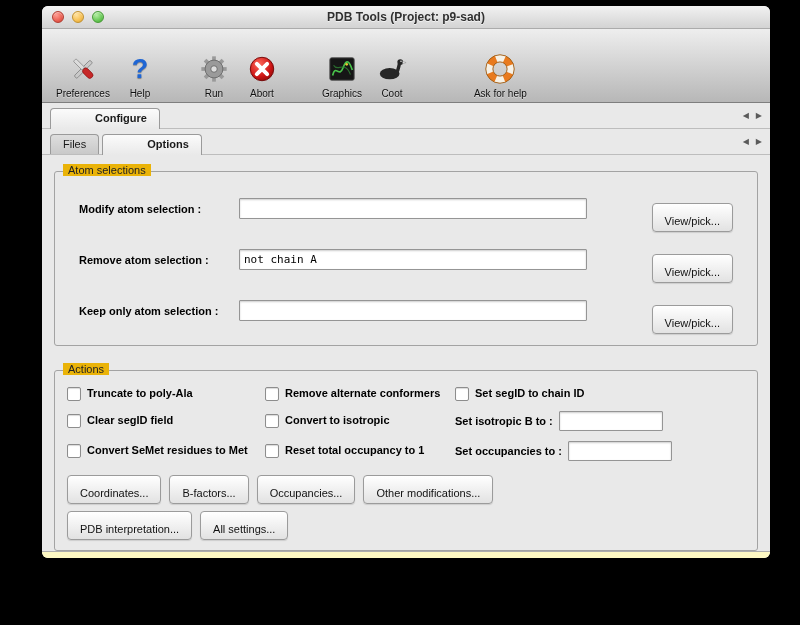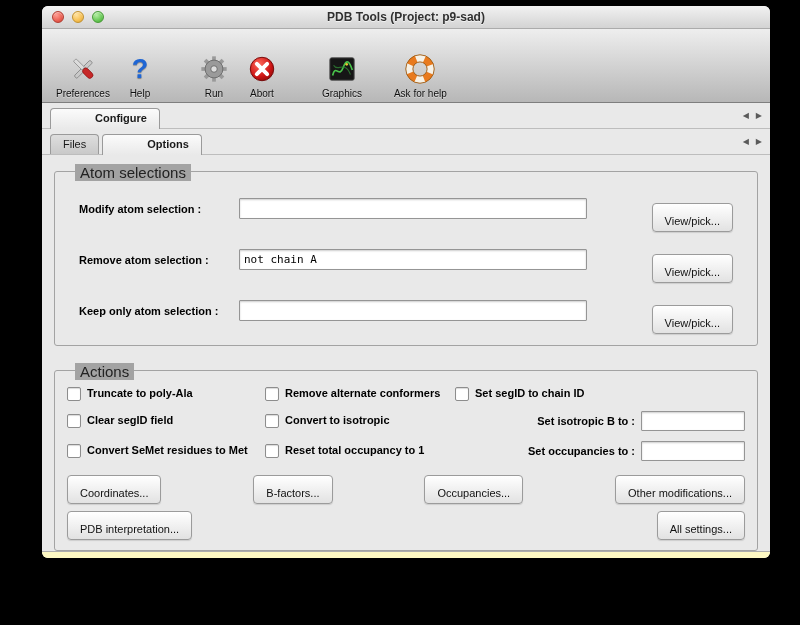--- a/index.html
+++ b/index.html
@@ -26,65 +26,65 @@
   .light.yellow { background:radial-gradient(circle at 35% 30%, #ffe3a1, #f6bf51 60%, #d89e34); border:1px solid #c1912f; box-sizing:border-box; }
   .light.green  { background:radial-gradient(circle at 35% 30%, #b5eea4, #67c855 60%, #44a034); border:1px solid #479a36; box-sizing:border-box; }
   
   .toolbar {
     height:70px; flex:none; background:linear-gradient(#eeeeee,#b7b7b7);
     border-bottom:1px solid #7e7e7e; display:flex; align-items:flex-end; padding:0 8px 3px 8px;
   }
   .tb-item { display:flex; flex-direction:column; align-items:center; justify-content:flex-end; padding:0 6px; }
   .tb-icon { height:36px; width:36px; display:flex; align-items:center; justify-content:center; }
   .tb-label { font-size:10px; color:#101010; margin-top:1px; text-shadow:0 1px 0 rgba(255,255,255,0.45); white-space:nowrap; }
-  .gap-a { margin-left:26px; } .gap-b { margin-left:30px; } .gap-c { margin-left:20px; }
+  .gap-a { margin-left:26px; } .gap-b { margin-left:30px; } .gap-c { margin-left:52px; }
   .help-glyph { font-size:27px; font-weight:bold; color:#1f66d4; text-shadow:0 1px 1px rgba(0,0,0,0.35); line-height:1; }
   
   .tabstrip {
     position:relative; flex:none; display:flex; align-items:flex-end;
     padding:5px 44px 0 8px; background:#e9e9e9; border-bottom:1px solid #bdbdbd; height:26px; box-sizing:border-box;
   }
   .tab {
     font-size:11px; color:#1a1a1a; padding:3px 12px 4px; border:1px solid #9a9a9a; border-bottom:none;
     border-radius:4px 4px 0 0; margin-right:3px; white-space:nowrap;
   }
   .tab.selected { background:linear-gradient(#fbfbfb,#e9e9e9); font-weight:bold; margin-bottom:-1px; padding-bottom:5px; z-index:2;padding-left:44px; }
   .tab.unselected { background:linear-gradient(#dedede,#c9c9c9); }
   .tab-arrows { position:absolute; right:8px; top:50%; transform:translateY(-50%); display:flex; gap:7px; color:#5a5a5a; font-size:8px; font-family:"DejaVu Sans",sans-serif; }
   .tab-arrows span { cursor:default; line-height:1; }
   
   .content { flex:1; padding:6px 10px 0; position:relative; }
   .group { position:relative; border:1px solid #a3a3a3; border-radius:3px; margin:10px 2px 0; padding:16px 12px 10px; }
-  .group-title { position:absolute; top:-8px; left:20px; background:#a3a3a3; padding:0 5px; font-size:15px; color:#222; }
+  .group-title { position:absolute; top:-8px; left:8px; background:#eab308; padding:0 5px; font-size:11px; color:#222; }
   .sel-row { display:flex; align-items:center; margin:6px 12px 22px; }
   .sel-row.last { margin-bottom:10px; }
   .sel-label { font-size:11px; font-weight:bold; width:160px; color:#000; }
   .entry {
     width:348px; height:21px; border:1px solid #959595; background:#fff; border-radius:1px;
     box-shadow:inset 0 1px 2px rgba(0,0,0,0.2); font:11px "DejaVu Sans Mono",monospace;
     padding:0 4px; box-sizing:border-box; color:#000;
   }
   .viewpick { margin-left:auto; position:relative; top:9px; }
   .btn {
     font-family:"Liberation Sans","DejaVu Sans",sans-serif; font-size:11px; color:#111;
     padding:11px 12px 4px; background:linear-gradient(#ffffff,#e2e2e2);
     border:1px solid #9b9b9b; border-radius:4px; box-shadow:0 1px 1px rgba(0,0,0,0.12);
     cursor:default; white-space:nowrap;
   }
   
   .chk-grid { display:grid; grid-template-columns:198px 190px 1fr; row-gap:10px; font-size:11px; margin:0 0 14px; align-items:center; }
   .chk { display:flex; }
   .chk .box { width:12px; height:12px; background:#fff; border:1px solid #8d8d8d; border-radius:2px; box-shadow:inset 0 1px 1px rgba(0,0,0,0.15); margin-right:6px; flex:none; }
   .chk-label, .field-label { font-weight:bold; color:#000; }
-  .field { display:flex; align-items:center;justify-content:flex-end; }
+  .field { display:flex; align-items:center; }
   .entry-small {
     width:104px; height:20px; margin-left:6px; border:1px solid #959595; background:#fff; border-radius:1px;
     box-shadow:inset 0 1px 2px rgba(0,0,0,0.2); font:11px "DejaVu Sans Mono",monospace; padding:0 4px; box-sizing:border-box;
   }
-  .btn-row { display:flex; gap:8px; margin-top:7px;justify-content:space-between; }
+  .btn-row { display:flex; gap:8px; margin-top:7px; }
   
   .statusbar {
     height:22px; flex:none; border-top:1px solid #aeaeae; background:#fef9c3;
     display:flex; align-items:center; padding:0 10px; font-size:11px; color:#101010; position:relative;
   }
   .status-dot {
     width:11px; height:11px; border-radius:50%; flex:none; box-sizing:border-box;
     background:radial-gradient(circle at 35% 30%, #8fa6ff, #2741d6 60%, #16289c); border:1px solid #13227e; margin-right:7px;
   }
   .project-label { position:absolute; left:72%; transform:translateX(-50%); white-space:nowrap; }
@@ -165,20 +165,32 @@
         <svg width="30" height="30" viewBox="0 0 32 32">
           <rect x="3" y="4" width="26" height="24" rx="2" fill="#161616" stroke="#555" stroke-width="1"></rect>
           <path d="M6 23 C 9 10, 13 26, 17 15 S 24 8, 27 17" fill="none" stroke="#49c24b" stroke-width="1.8"></path>
           <path d="M7 12 C 11 20, 19 6, 25 22" fill="none" stroke="#2e7d32" stroke-width="1.2" opacity="0.85"></path>
           <circle cx="21" cy="11" r="1.4" fill="#e3c932"></circle>
         </svg>
       </span>
       <span class="tb-label">Graphics</span>
     </div>
 
+    <div class="tb-item">
+      <span class="tb-icon">
+        <svg width="30" height="30" viewBox="0 0 32 32">
+          <ellipse cx="13.5" cy="21" rx="10.5" ry="6" fill="#262626"></ellipse>
+          <path d="M20.5 20 C 23.5 17, 22.8 12.5, 24.3 9.5" stroke="#262626" stroke-width="3.6" fill="none" stroke-linecap="round"></path>
+          <circle cx="24.8" cy="8.6" r="3.1" fill="#262626"></circle>
+          <path d="M27.3 7.8 L31 9.2 L27.4 10.4 Z" fill="#e8e8e8" stroke="#777" stroke-width="0.4"></path>
+          <circle cx="25.6" cy="7.7" r="0.75" fill="#ffffff"></circle>
+        </svg>
+      </span>
+      <span class="tb-label">Coot</span>
+    </div>
 
 
     <div class="tb-item gap-c">
       <span class="tb-icon">
         <svg width="32" height="32" viewBox="0 0 36 36">
           <circle cx="18" cy="18" r="12" fill="none" stroke="#e87a1e" stroke-width="8"></circle>
           <circle cx="18" cy="18" r="12" fill="none" stroke="#f6f1e6" stroke-width="8" stroke-dasharray="9.42 9.42" stroke-dashoffset="4.71"></circle>
           <circle cx="18" cy="18" r="16" fill="none" stroke="#9c5a12" stroke-width="1"></circle>
           <circle cx="18" cy="18" r="8" fill="none" stroke="#9c5a12" stroke-width="1"></circle>
         </svg>

